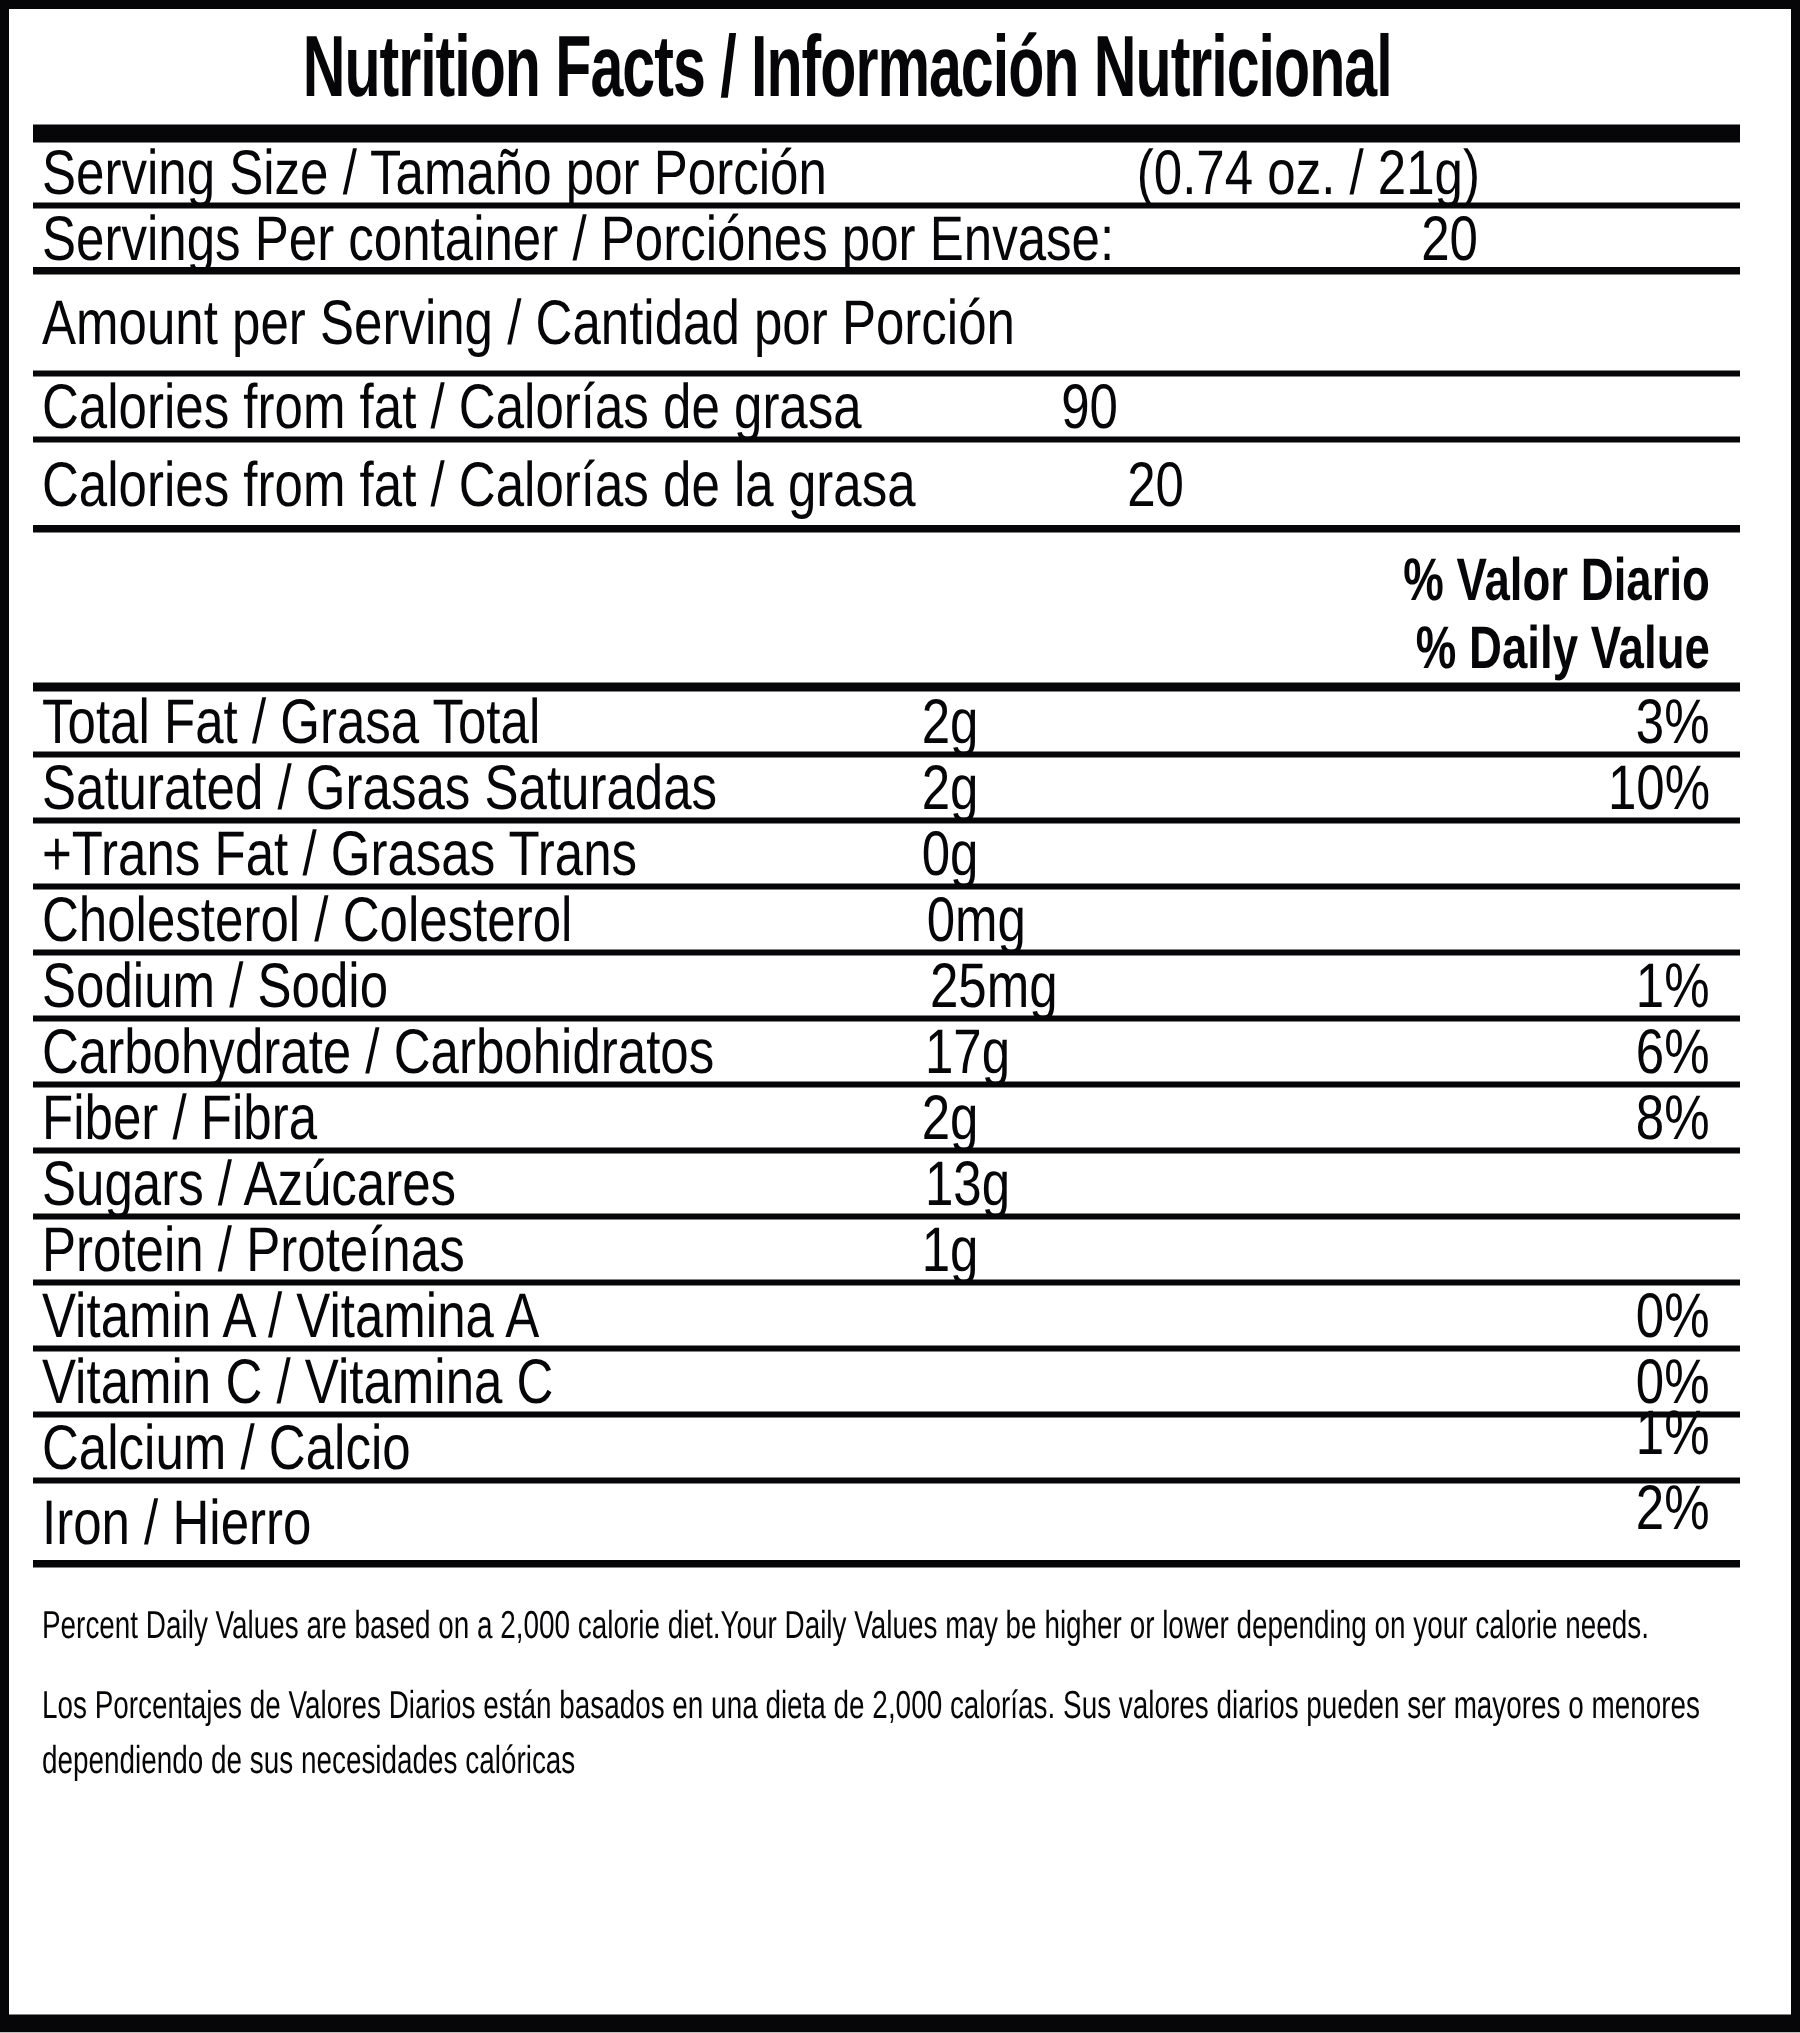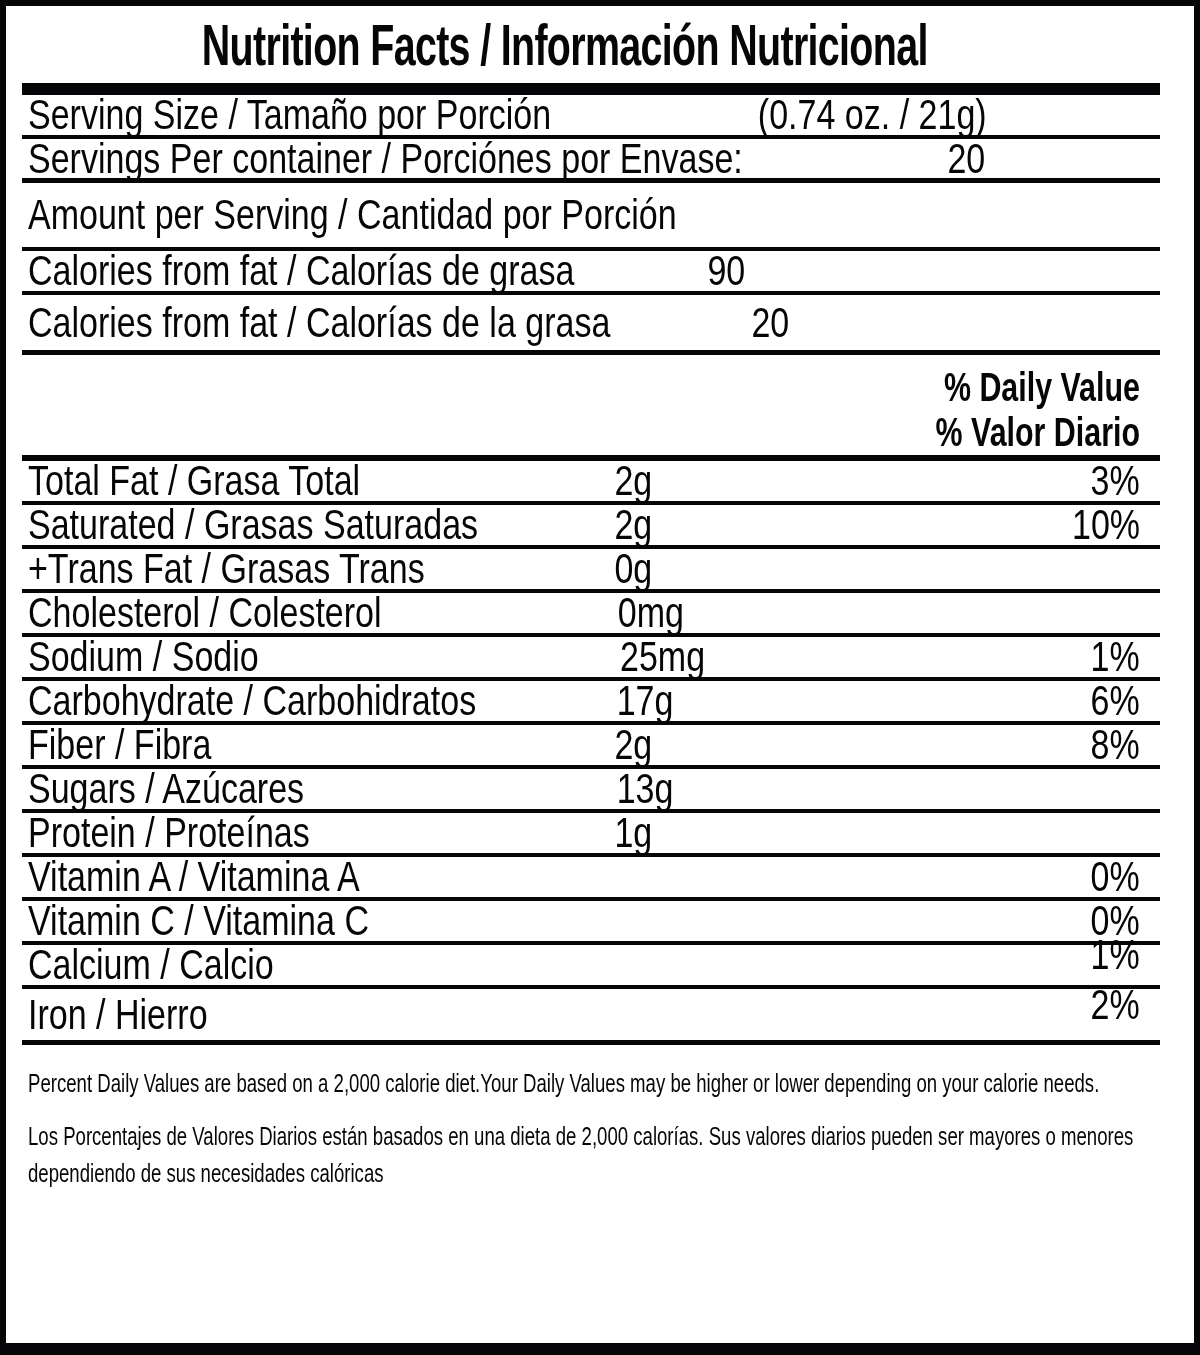--- a/index.html
+++ b/index.html
@@ -112,22 +112,22 @@
     <span class="cell-pct"><span class="cond"></span></span>
   </div>
         <div class="row">
     <span class="lbl"><span class="cond">Calories from fat / Calorías de la grasa</span></span>
     <span class="cell-amount"><span class="cond">20</span></span>
     <span class="cell-pct"><span class="cond"></span></span>
   </div>
       </div>
 
     <div class="dv">
+      <div class="dv-line"><span class="cond">% Valor Diario</span></div>
       <div class="dv-line"><span class="cond">% Daily Value</span></div>
-      <div class="dv-line"><span class="cond">% Valor Diario</span></div>
     </div>
 
     <div id="nutrient-rows" class="nrows">
         <div class="row">
     <span class="lbl"><span class="cond">Total Fat / Grasa Total</span></span>
     <span class="cell-amount"><span class="cond">2g</span></span>
     <span class="cell-pct"><span class="cond">3%</span></span>
   </div>
         <div class="row">
     <span class="lbl"><span class="cond">Saturated / Grasas Saturadas</span></span>

